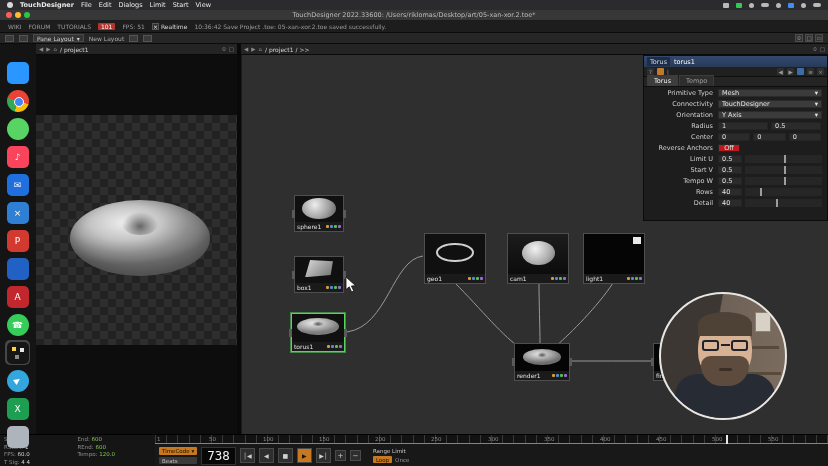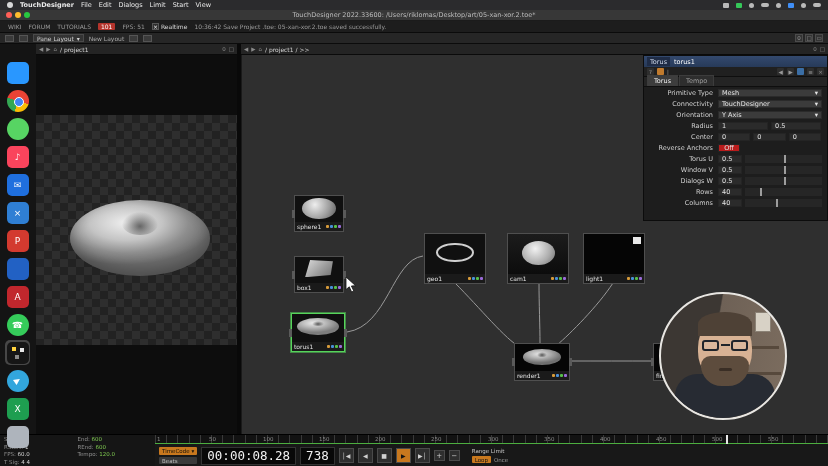--- a/index.html
+++ b/index.html
@@ -410,49 +410,49 @@
       <span class="plab">Center</span>
     <span class="pnum" style="flex:1">0</span>
     <span class="pnum" style="flex:1">0</span>
     <span class="pnum" style="flex:1">0</span>
     </div>
   <div class="prow">
       <span class="plab">Reverse Anchors</span>
     <span class="ptog">Off</span>
     </div>
   <div class="prow">
-      <span class="plab">Torus U</span>
+      <span class="plab">Limit U</span>
     <span class="pnum">0.5</span>
     <span class="ptrack">
         <span class="pknob" style="left:50%"></span>
       </span>
     </div>
   <div class="prow">
-      <span class="plab">Window V</span>
+      <span class="plab">Start V</span>
     <span class="pnum">0.5</span>
     <span class="ptrack">
         <span class="pknob" style="left:50%"></span>
       </span>
     </div>
   <div class="prow">
-      <span class="plab">Dialogs W</span>
+      <span class="plab">Tempo W</span>
     <span class="pnum">0.5</span>
     <span class="ptrack">
         <span class="pknob" style="left:50%"></span>
       </span>
     </div>
   <div class="prow">
       <span class="plab">Rows</span>
     <span class="pnum">40</span>
     <span class="ptrack">
         <span class="pknob" style="left:20%"></span>
       </span>
     </div>
   <div class="prow">
-      <span class="plab">Columns</span>
+      <span class="plab">Detail</span>
     <span class="pnum">40</span>
     <span class="ptrack">
         <span class="pknob" style="left:40%"></span>
       </span>
     </div>
 </div>
 
 <div id="webcam">
   <span class="wc-frame" style="right:14px;top:18px;width:16px;height:20px"></span>
   <span class="wc-frame" style="right:34px;top:26px;width:12px;height:14px"></span>
@@ -500,21 +500,20 @@
   <div id="rangebar"></div>
   <div id="playhead"></div>
   <div id="transport">
     <span class="tc-badges">
       <span class="tcbadge">
           <span>TimeCode</span>
           <span>▾</span>
         </span>
       <span class="beatbadge">Beats</span>
     </span>
-    <span class="lcd">00:00:08.28</span>
     <span class="lcd">738</span>
     <span class="tbtn">│◀</span>
     <span class="tbtn">◀</span>
     <span class="tbtn">■</span>
     <span class="tbtn play">▶</span>
     <span class="tbtn">▶│</span>
     <span class="tbtn sm">+</span>
     <span class="tbtn sm">−</span>
     <span id="rangelimit">
       <span>Range Limit</span>

